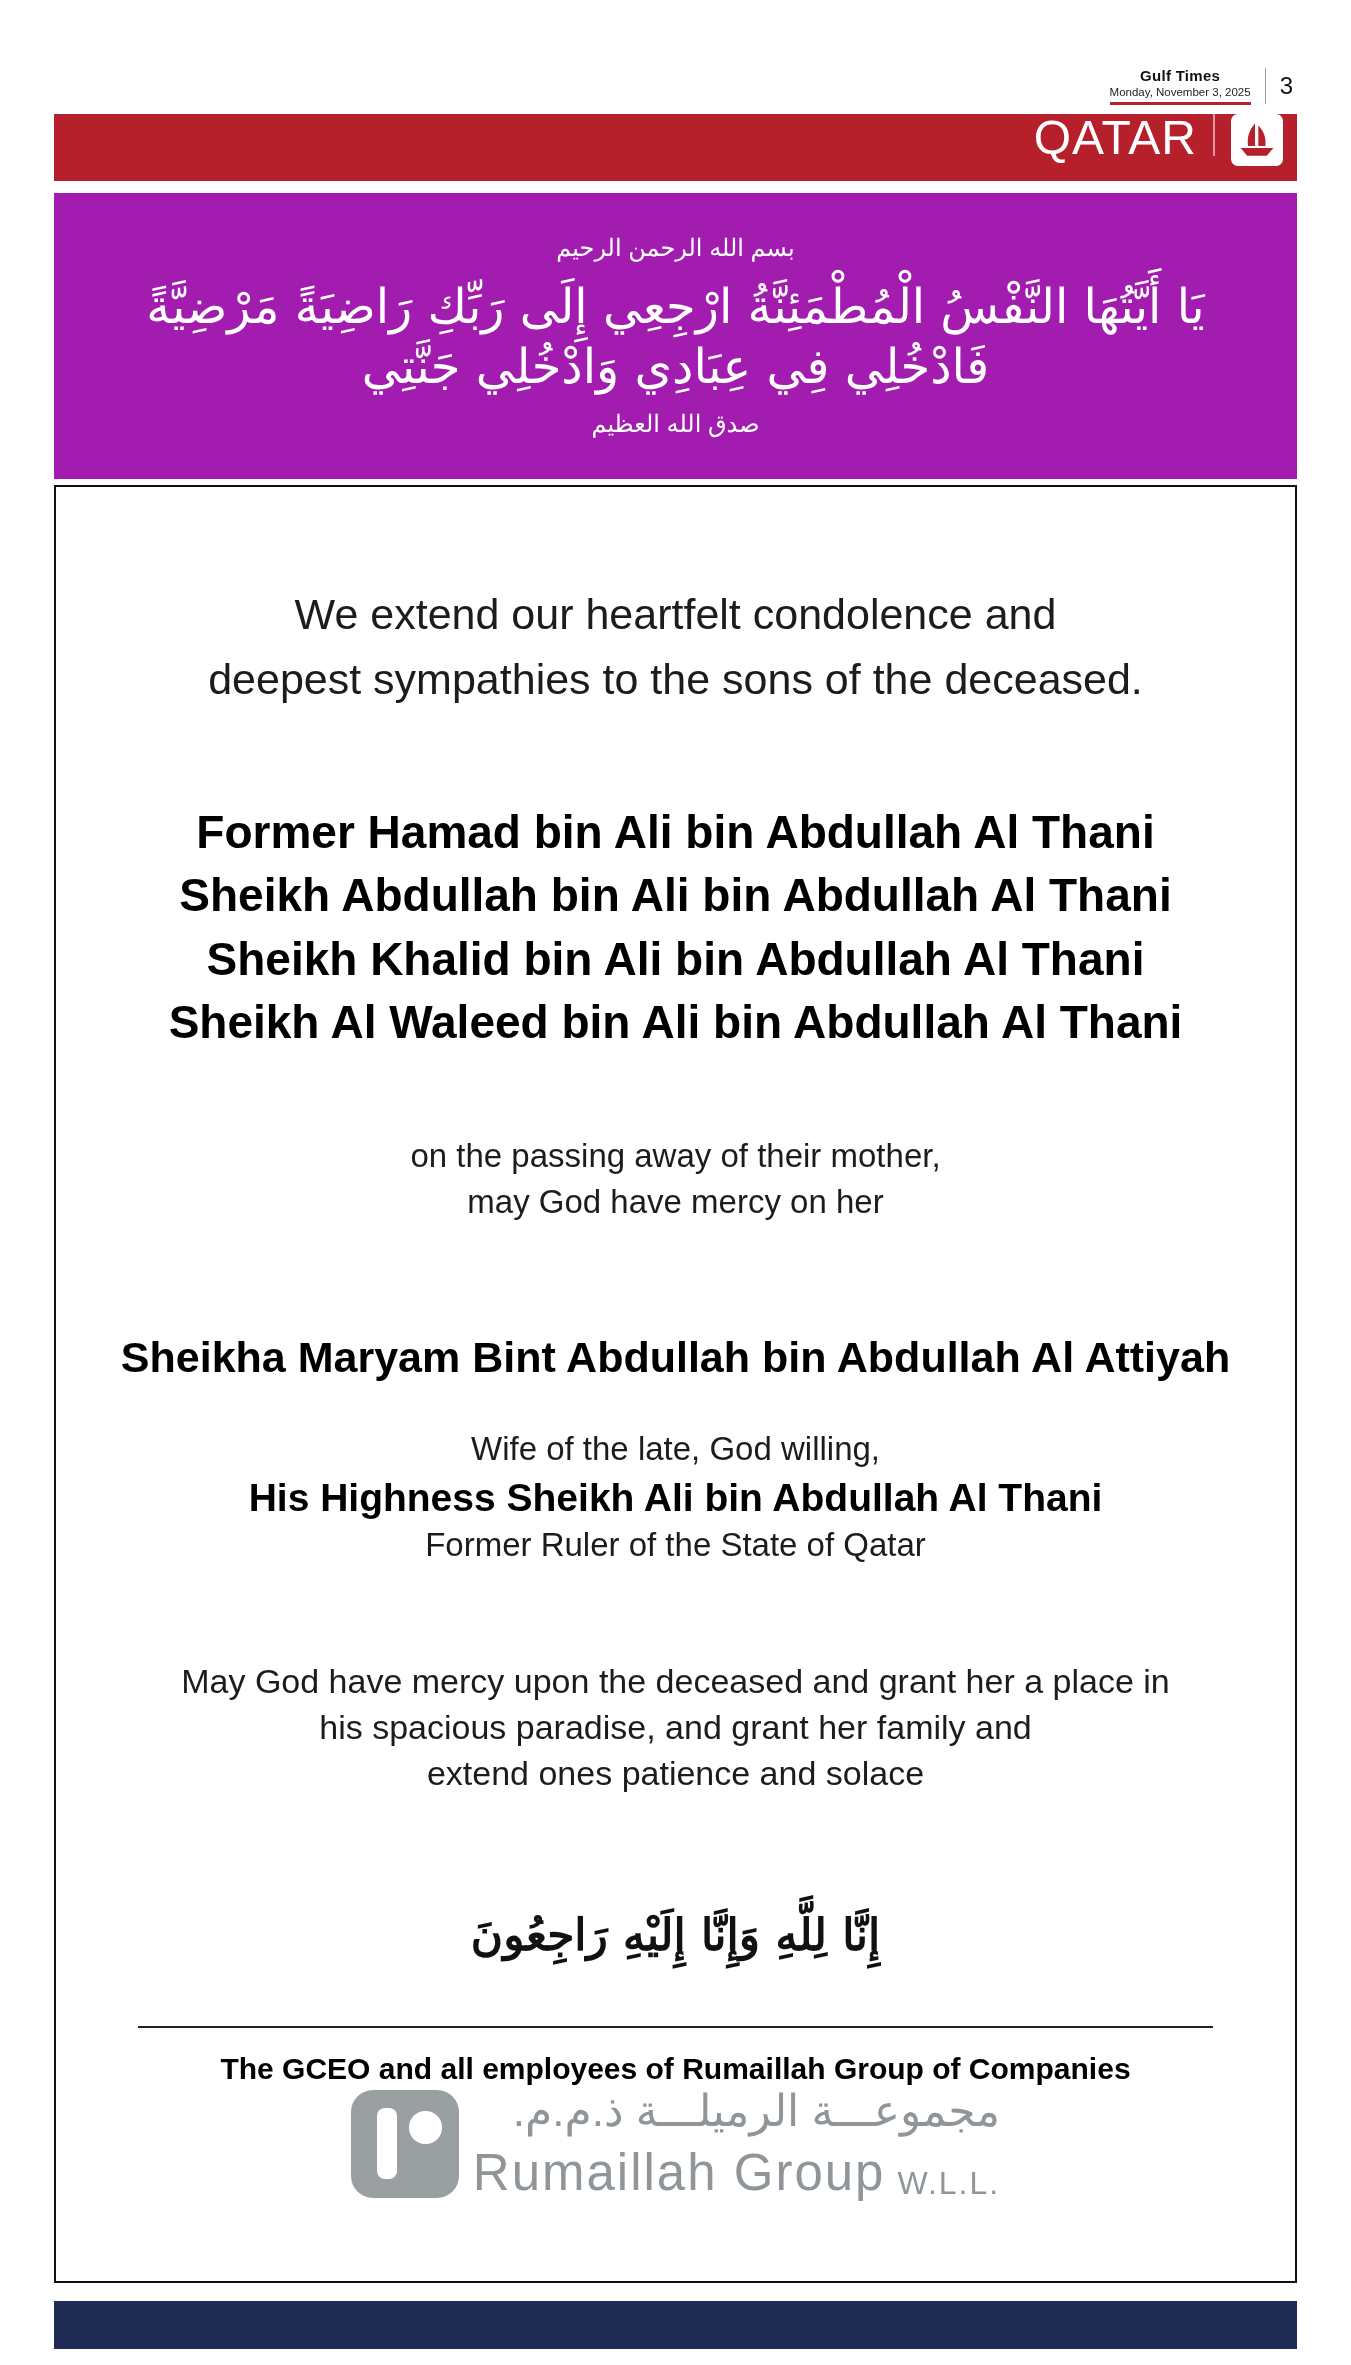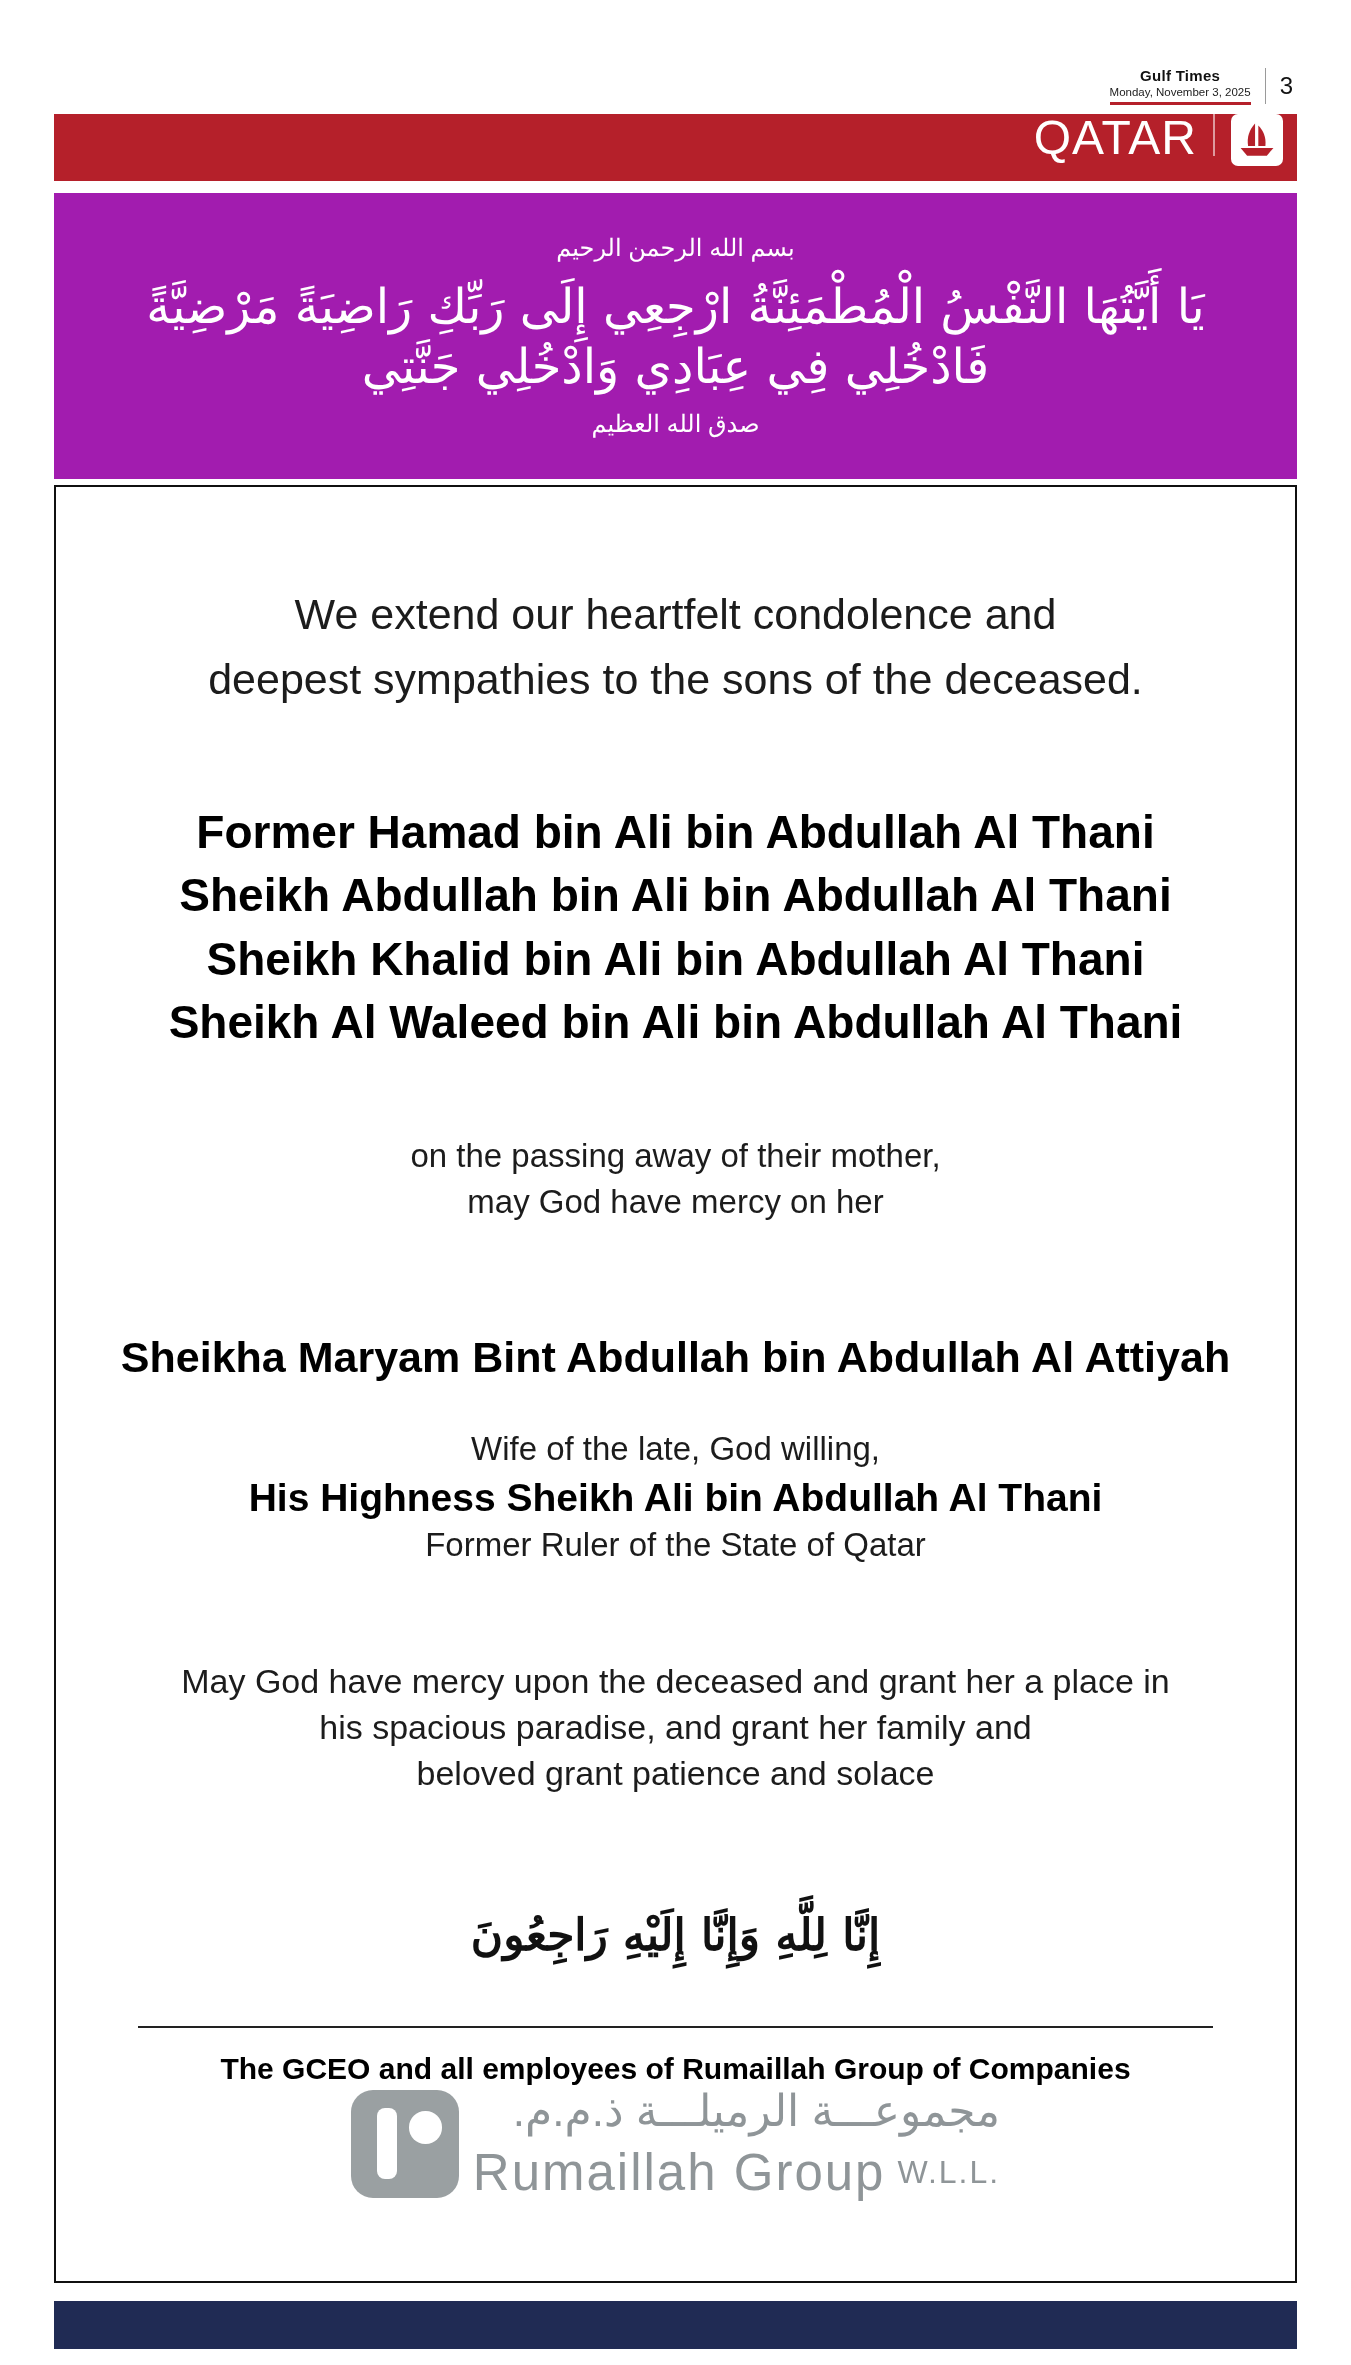--- a/index.html
+++ b/index.html
@@ -93,21 +93,21 @@
   .logo-dot {
     position: absolute; left: 54%; top: 20%; width: 30%; height: 30%;
     background: #ffffff; border-radius: 50%;
   }
   .company-text { text-align: right; }
   .company-arabic {
     font-size: 44px; color: #8f9598; direction: rtl; line-height: 1.15;
     letter-spacing: 1px;
   }
   .company-english-row {
-    display: flex; align-items: center; gap: 12px; justify-content: flex-start;
+    display: flex; align-items: flex-end; gap: 12px; justify-content: flex-start;
     margin-top: 6px;
   }
   .company-english { font-size: 51px; color: #8f9598; letter-spacing: 2px; font-weight: 400; }
   .company-suffix { font-size: 32px; color: #8f9598; letter-spacing: 2px; }
 
   
   .footer-bar {
     position: absolute; top: 2301px; left: 54px; right: 54px; height: 48px;
     background: #202b54;
   }
@@ -166,21 +166,21 @@
 
     <div class="deceased-name">Sheikha Maryam Bint Abdullah bin Abdullah Al Attiyah</div>
 
     <div class="wife-of">Wife of the late, God willing,</div>
     <div class="husband-name">His Highness Sheikh Ali bin Abdullah Al Thani</div>
     <div class="husband-title">Former Ruler of the State of Qatar</div>
 
     <div class="prayer">
       <div>May God have mercy upon the deceased and grant her a place in</div>
       <div>his spacious paradise, and grant her family and</div>
-      <div>beloved grant patience and solace</div>
+      <div>extend ones patience and solace</div>
     </div>
 
     <div class="arabic-phrase">إِنَّا لِلَّهِ وَإِنَّا إِلَيْهِ رَاجِعُونَ</div>
 
     <hr class="rule">
 
     <div class="signatory">The GCEO and all employees of Rumaillah Group of Companies</div>
 
     <div class="company-row">
       <div class="company-logo">

